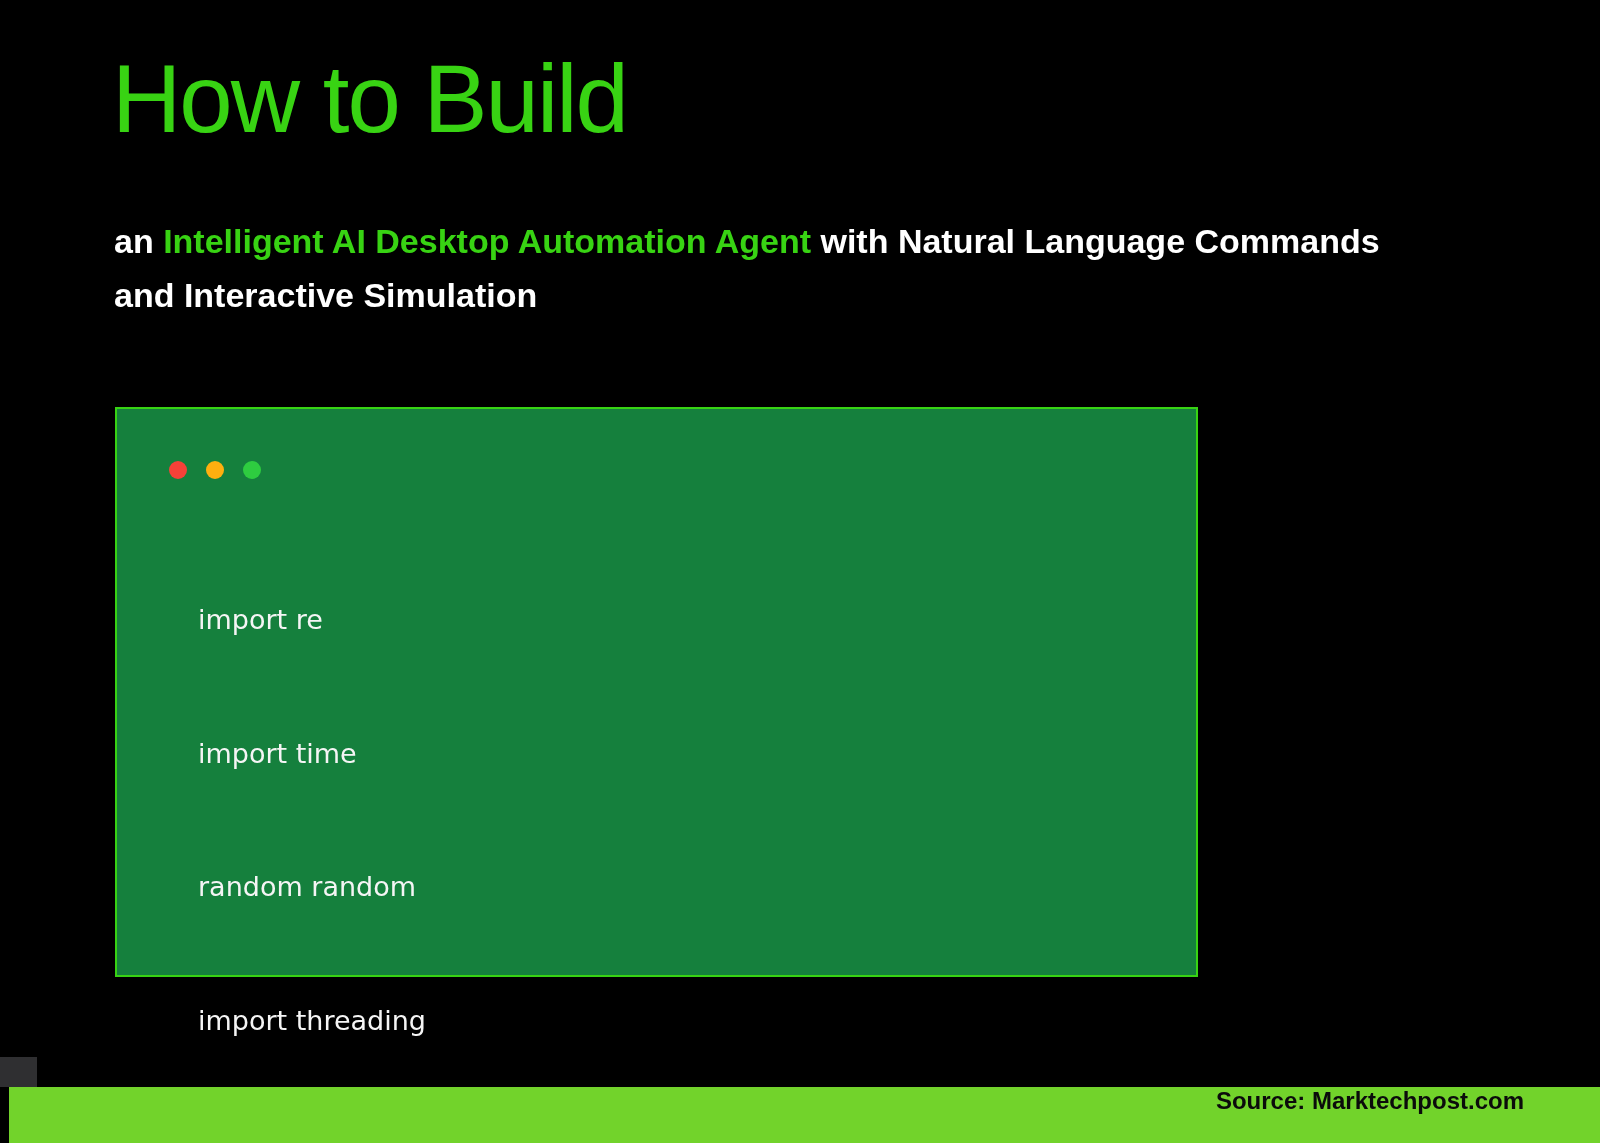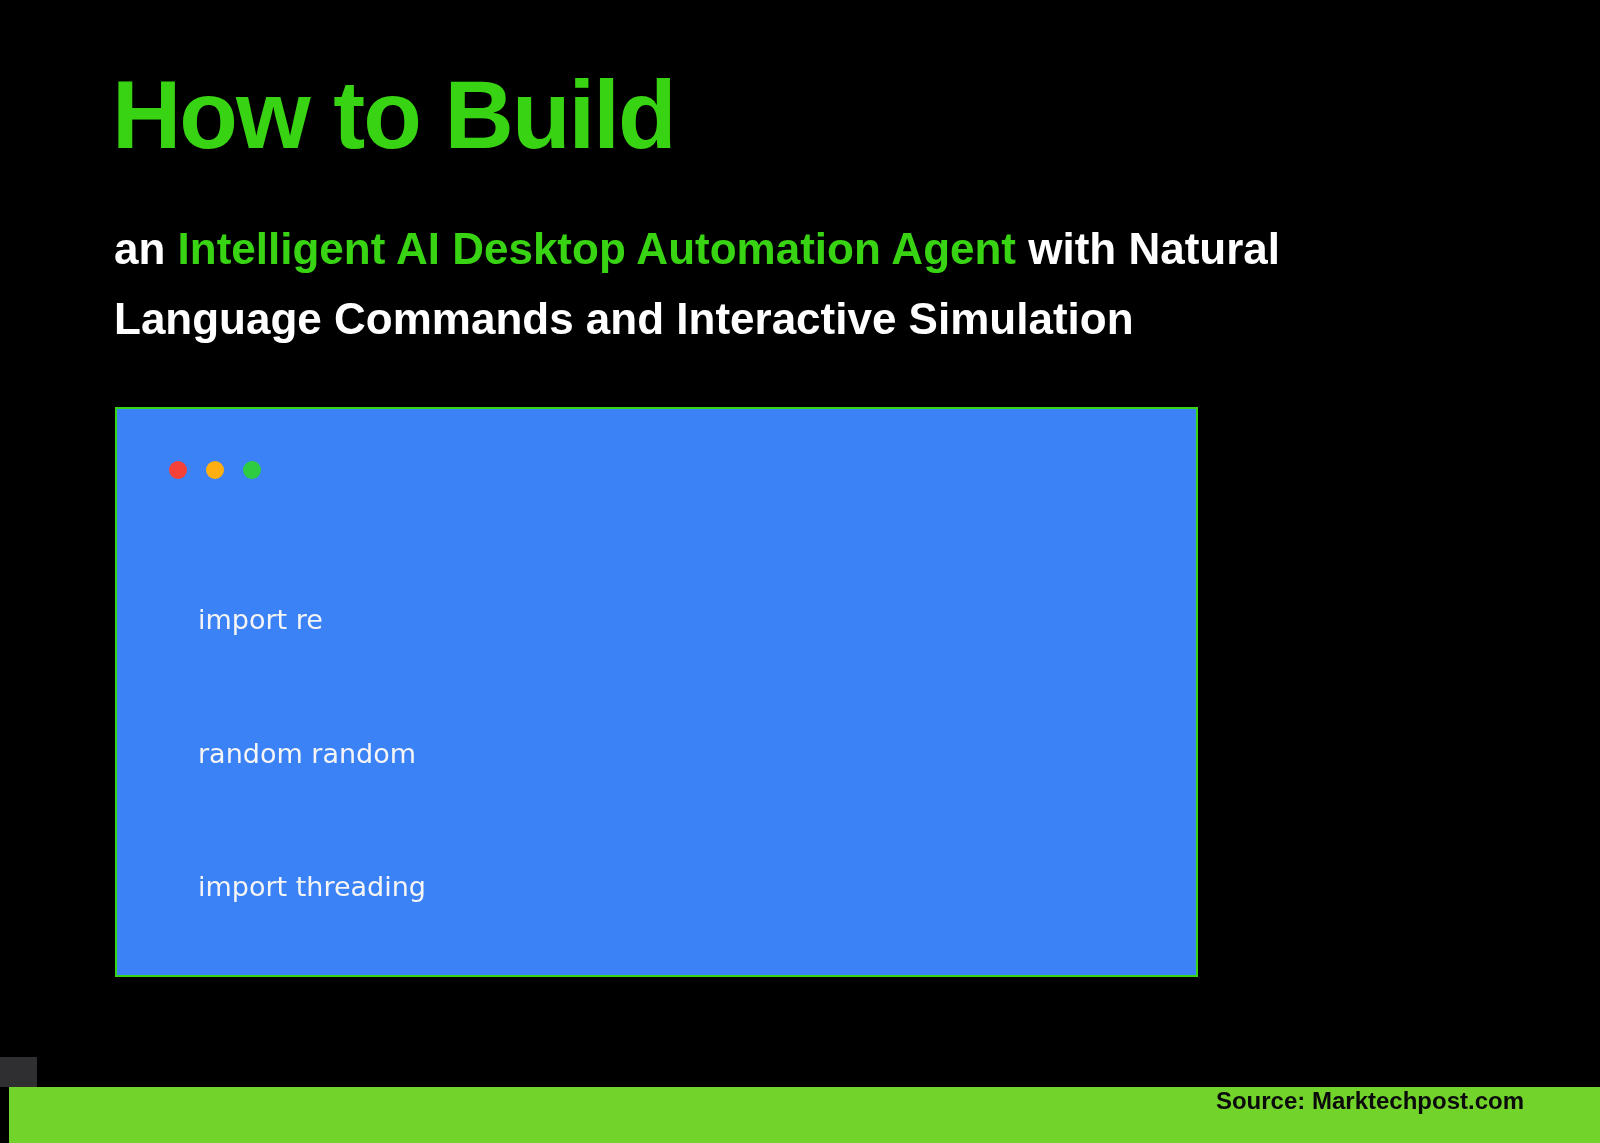--- a/index.html
+++ b/index.html
@@ -16,50 +16,50 @@
   body{
     position:relative;
     background:var(--background);
     font-family:"Liberation Sans", sans-serif;
     overflow:hidden;
   }
 
   .page-title{
     position:absolute;
     left:112px;
-    top:62px;
+    top:46px;
     font-size:96px;
-    font-weight:700;
+    font-weight:400;
     letter-spacing:-2px;
     color:var(--accent-green);
     line-height:1.1;
   }
 
   .subtitle{
     position:absolute;
     left:114px;
     top:214px;
     width:1300px;
-    font-size:44px;
+    font-size:34px;
     font-weight:700;
     color:#ffffff;
     line-height:1.6;
   }
   .subtitle .highlight{
     color:var(--accent-green);
   }
 
   .code-window{
     position:absolute;
     left:115px;
     top:407px;
     width:1083px;
     height:570px;
     border:2px solid var(--accent-green);
-    background:#3b82f6;
+    background:#15803d;
   }
   .traffic-lights{
     position:absolute;
     left:52px;
     top:52px;
     display:flex;
     gap:19px;
   }
   .dot{
     width:18px;
@@ -117,20 +117,21 @@
 <p class="subtitle"><span>an </span><span class="highlight">Intelligent AI Desktop Automation Agent</span><span> with Natural Language Commands and Interactive Simulation</span></p>
 
 <div class="code-window">
   <div class="traffic-lights">
     <span class="dot dot-red"></span>
     <span class="dot dot-yellow"></span>
     <span class="dot dot-green"></span>
   </div>
   <div class="code-lines">
     <div>import re</div>
+    <div>import time</div>
     <div>random random</div>
     <div>import threading</div>
     
     
     
     
   </div>
 </div>
 
 <div class="corner-accent"></div>

